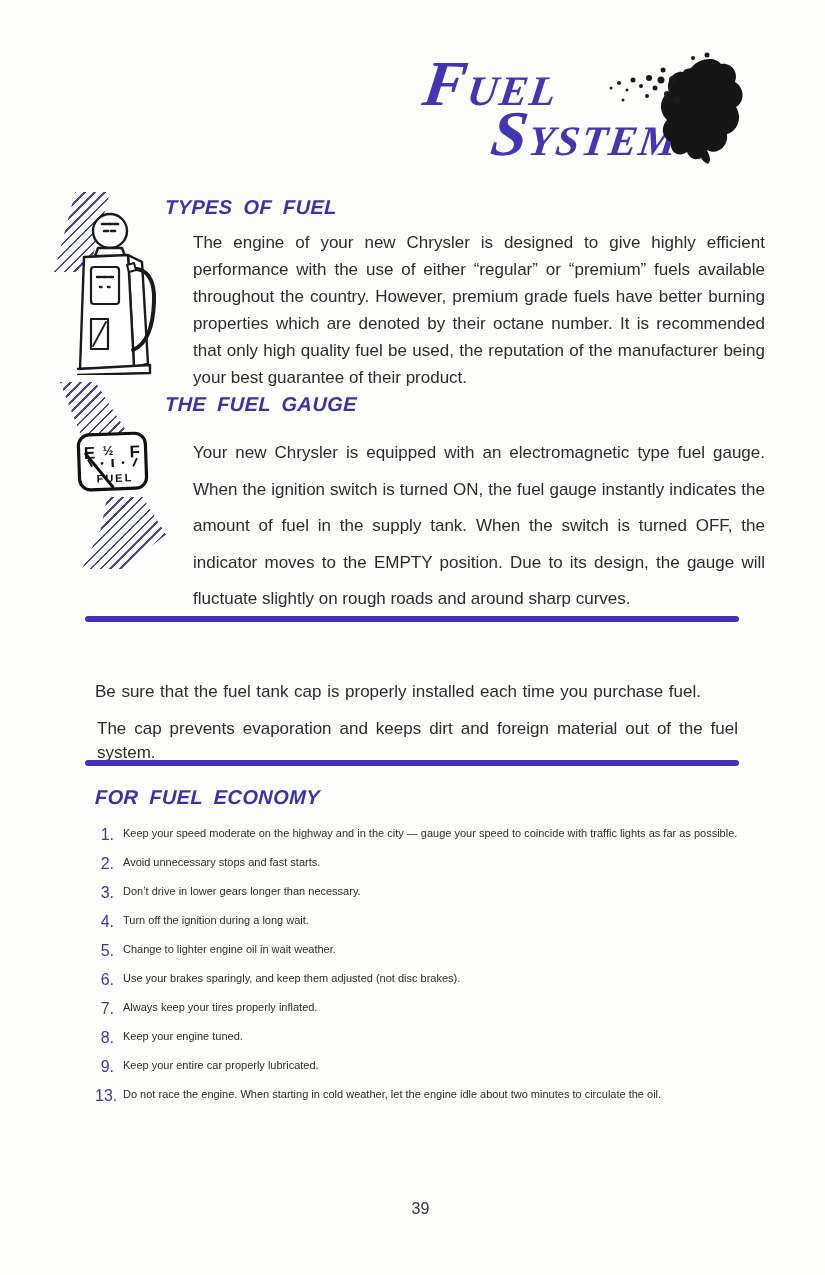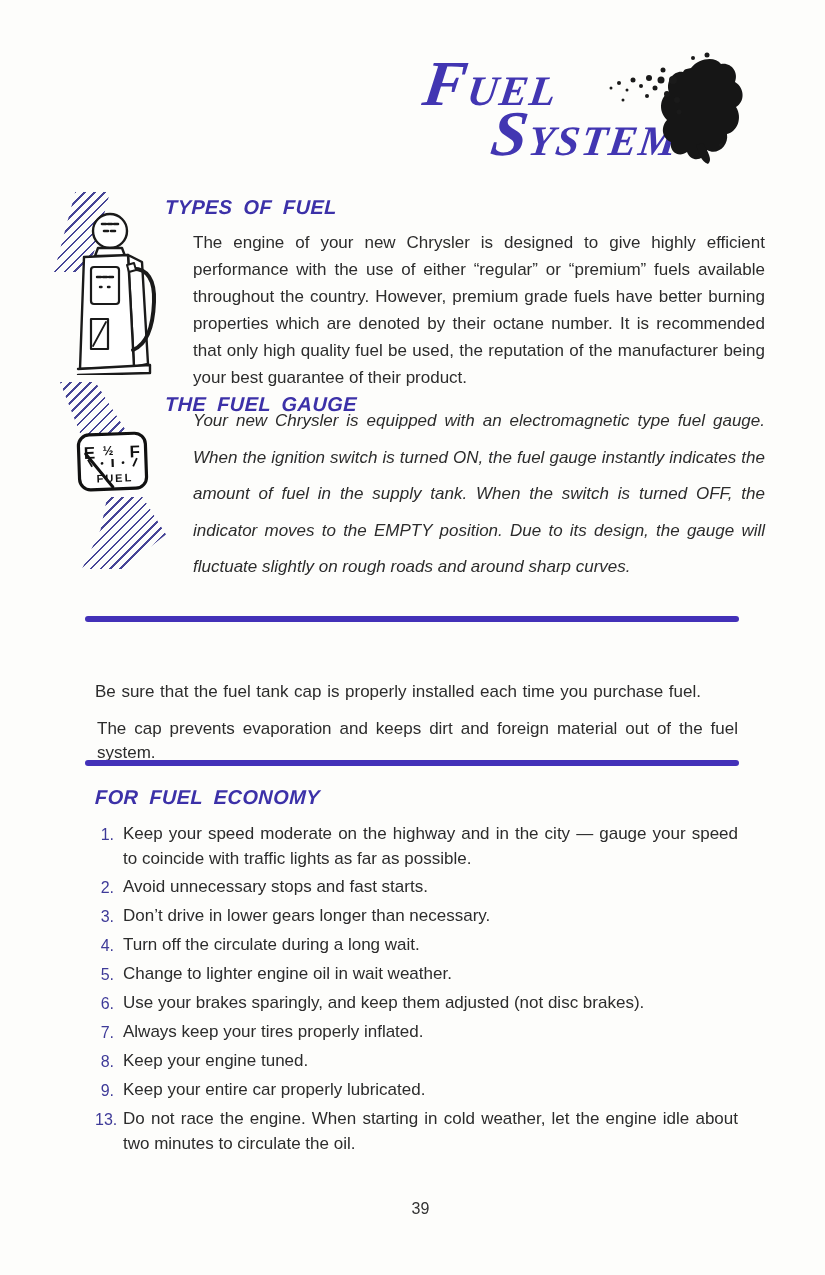--- a/index.html
+++ b/index.html
@@ -48,21 +48,21 @@
   .h-types   { left:165px; top:196px; }
   .h-gauge   { left:165px; top:393px; }
   .h-economy { left:95px;  top:786px; }
 
   
   .para {
     position:absolute; width:572px; left:165px;
     font-size:17px; text-align:justify; color:#2c2c2c;margin-left:28px;
   }
   .p-types { top:229px; line-height:27px; }
-  .p-gauge { top:403px; line-height:36.5px;font-style:italic; }
+  .p-gauge { top:435px; line-height:36.5px; }
 
   
   .divider {
     position:absolute; left:85px; width:654px; height:6px;
     background:#4331b8; border-radius:3px;
   }
   .div-1 { top:616px; }
   .div-2 { top:760px; }
 
   
@@ -73,21 +73,21 @@
   .note-1 { left:95px; top:680px; width:606px; }
   .note-2 { left:97px; top:717px; width:641px; }
 
   
   .eco-list { position:absolute; left:95px; top:821px; width:643px; list-style:none; }
   .eco-list li { display:flex; margin-bottom:3px; }
   .eco-num {
     flex:none; width:28px; text-align:right; padding-right:9px;
     font-size:16px; line-height:25px; padding-top:1px; color:#3e3a98;
   }
-  .eco-txt { flex:1; font-size:17px; line-height:25px; text-align:justify; }
+  .eco-txt { flex:1; font-size:11px; line-height:25px; text-align:justify; }
 
   .page-number {
     position:absolute; left:16px; right:0; top:1200px;
     text-align:center; font-size:16px; color:#333;
   }
 </style>
 </head>
 <body>
 
 <div class="page">
@@ -185,21 +185,21 @@
     <li>
       <span class="eco-num">2.</span>
       <span class="eco-txt">Avoid unnecessary stops and fast starts.</span>
     </li>
     <li>
       <span class="eco-num">3.</span>
       <span class="eco-txt">Don’t drive in lower gears longer than necessary.</span>
     </li>
     <li>
       <span class="eco-num">4.</span>
-      <span class="eco-txt">Turn off the circulate during a long wait.</span>
+      <span class="eco-txt">Turn off the ignition during a long wait.</span>
     </li>
     <li>
       <span class="eco-num">5.</span>
       <span class="eco-txt">Change to lighter engine oil in wait weather.</span>
     </li>
     <li>
       <span class="eco-num">6.</span>
       <span class="eco-txt">Use your brakes sparingly, and keep them adjusted (not disc brakes).</span>
     </li>
     <li>

